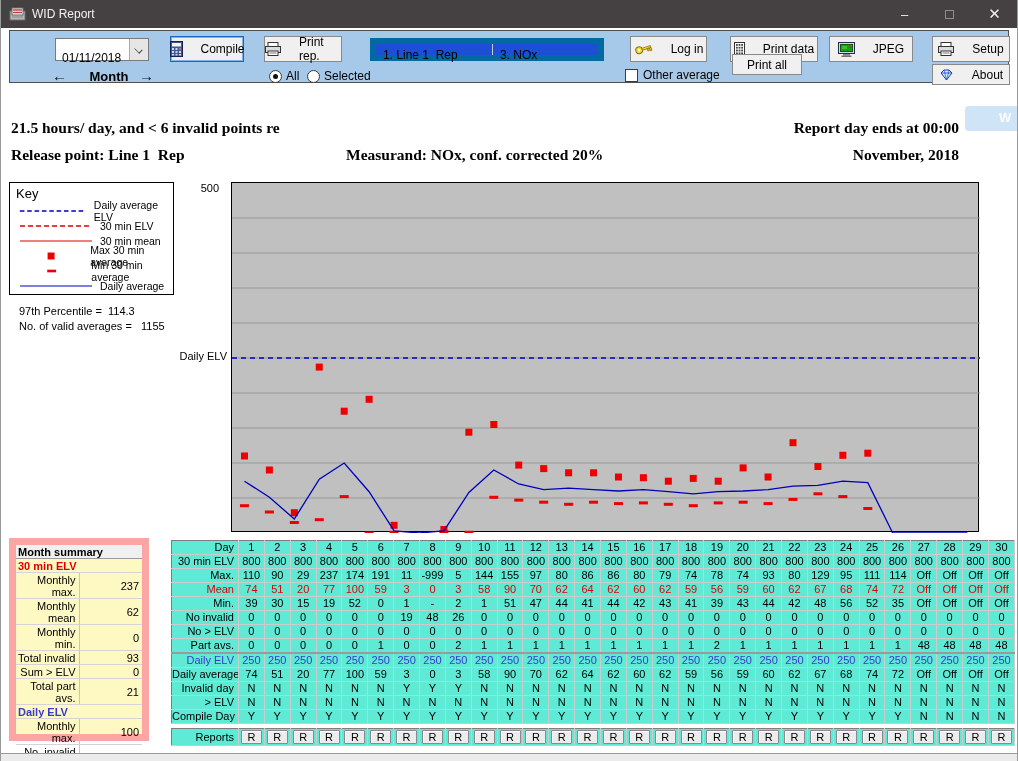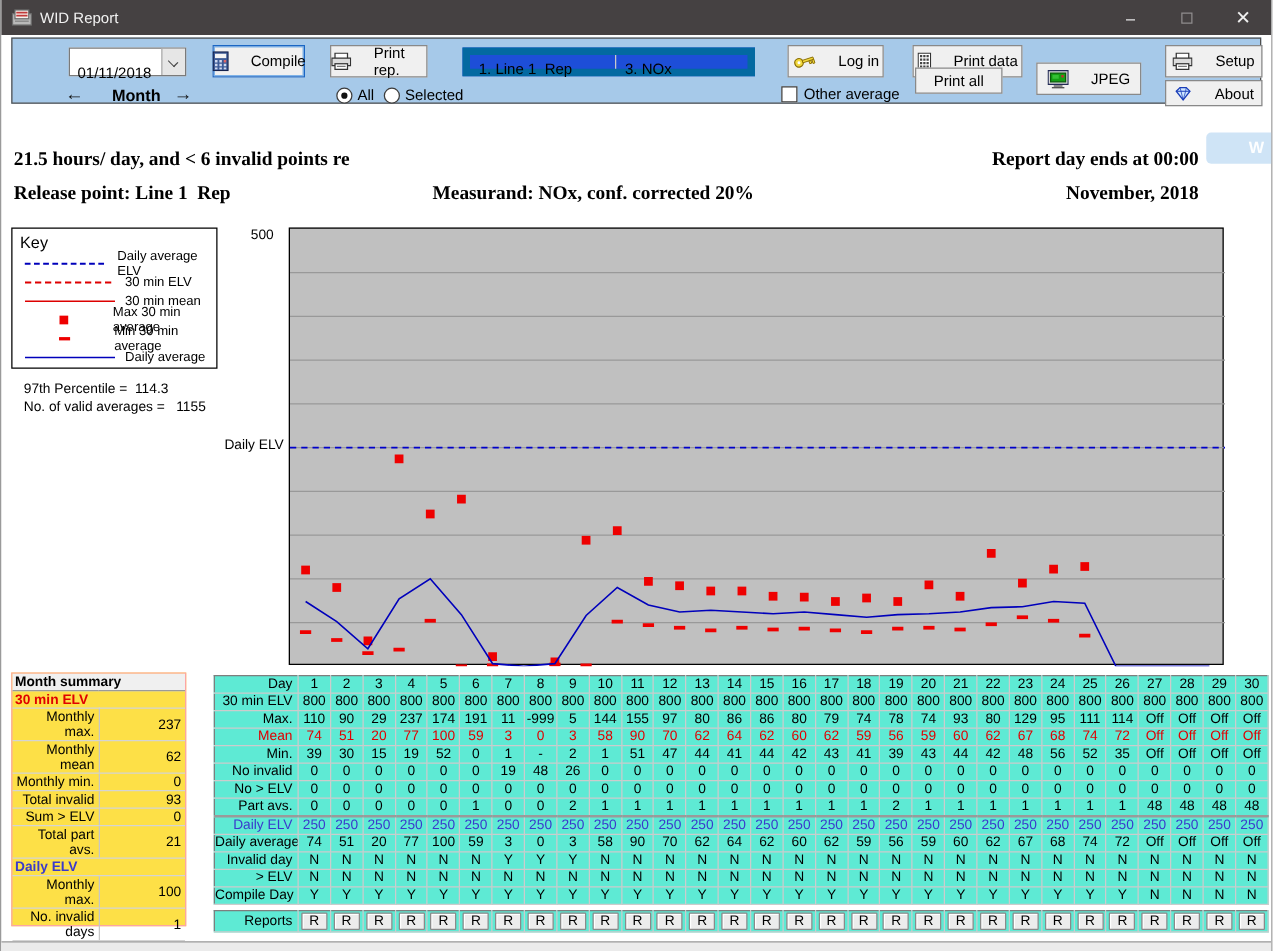--- a/index.html
+++ b/index.html
@@ -45,21 +45,21 @@
   #key-box .key-title { font-size:13px; padding:3px 0 2px 6px; }
   .key-entry { display:flex; align-items:center; height:15px; padding-left:8px; }
   .key-entry svg { width:76px; height:10px; }
   .key-entry span { font-size:10.5px; margin-left:6px; color:#000; }
   .stat-line { position:absolute; left:18px; font-size:11px; white-space:pre; }
   
   #chart { position:absolute; left:230px; top:182px; width:748px; height:350px; border:1px solid #000; background:#c0c0c0; }
   #ytick-500 { position:absolute; left:158px; top:182px; width:60px; text-align:right; font-size:11px; }
   #daily-elv-lbl { position:absolute; left:150px; top:350px; width:76px; text-align:right; font-size:11px; }
   
-  #month-summary { position:absolute; left:8px; top:538px; width:140px; height:203px; border:1px solid #fca5a5; background:#fde047; }
+  #month-summary { position:absolute; left:8px; top:538px; width:140px; height:203px; border:7px solid #fca5a5; background:#fef9c3; }
   #month-summary table { border-collapse:collapse; width:100%; table-layout:fixed; font-size:11px; }
   #month-summary td { height:12px; line-height:12px; border-bottom:1px solid #d4d4d4; padding:1px 3px 0 2px; }
   #month-summary td.lbl { text-align:right; }
   #month-summary td.val { text-align:right; width:38px; border-left:1px solid #c6c6c6; }
   #month-summary tr.title td { font-weight:bold; background:#f0f0f0; text-align:left; border-bottom:1px solid #9a9a9a; }
   #month-summary tr.head td { font-weight:bold; text-align:left; }
   #month-summary tr.head.sep td { border-top:1px solid #8a8a8a; }
   
   #data-table { position:absolute; left:170px; top:540px; width:844px; }
   #data-table table { border-collapse:collapse; table-layout:fixed; width:844px; font-size:11px; border:1px solid #7e7e7e; background:#5eead4; }
@@ -166,21 +166,21 @@
             <rect x="4.6" y="7.6" width="1.8" height="1.8"></rect>
             <rect x="7.2" y="7.6" width="1.8" height="1.8"></rect>
           <rect x="2" y="10.4" width="1.8" height="1.8"></rect>
             <rect x="4.6" y="10.4" width="1.8" height="1.8"></rect>
             <rect x="7.2" y="10.4" width="1.8" height="1.8"></rect>
         </g>
       </svg>
       <span>Print data</span>
     </div>
 
-    <div class="tbtn" style="left:819px; top:19px; width:84px; height:26px;">
+    <div class="tbtn" style="left:819px; top:5px; width:84px; height:26px;">
       <svg width="17" height="15" viewBox="0 0 17 15">
         <rect x="0.5" y="0.5" width="16" height="11" fill="#d8d8d8" stroke="#222a55"></rect>
         <rect x="2.5" y="2.5" width="12" height="7" fill="#15a015" stroke="#0a5c0a"></rect>
         <rect x="4" y="4" width="5" height="3" fill="#35c035"></rect>
         <rect x="11" y="4" width="2" height="2" fill="#c03030"></rect>
         <rect x="5" y="12" width="7" height="1.6" fill="#888"></rect>
         <rect x="3.5" y="13.6" width="10" height="1.2" fill="#555"></rect>
       </svg>
       <span>JPEG</span>
     </div>

